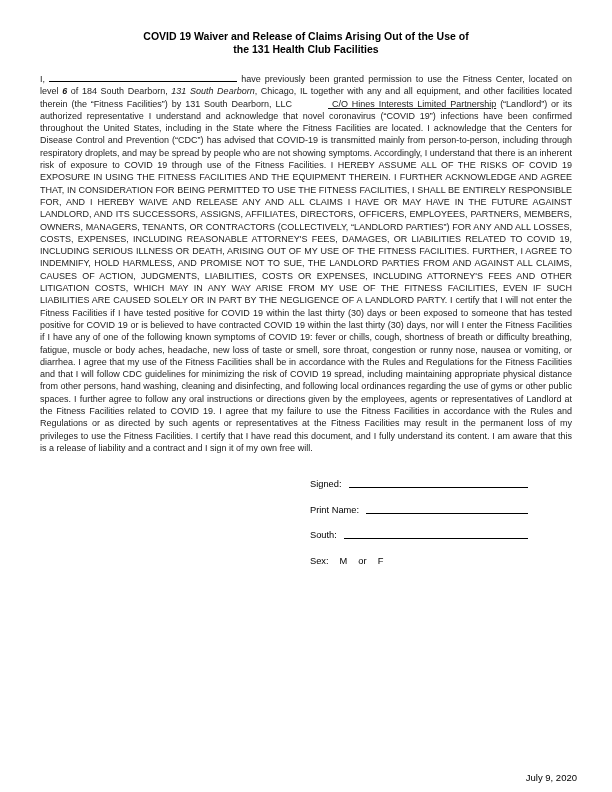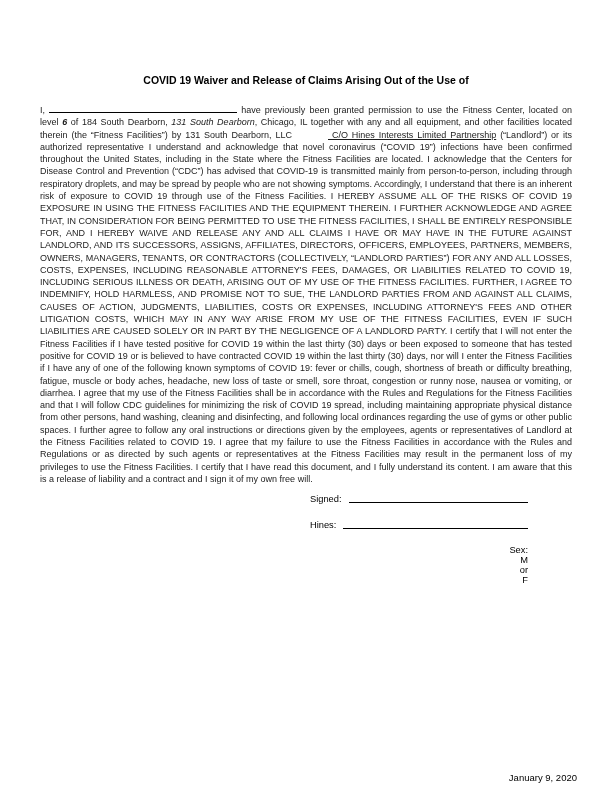--- a/index.html
+++ b/index.html
@@ -6,21 +6,21 @@
   .page {
     position: relative;
     width: 612px;
     height: 792px;
     background: #ffffff;
     font-family: "Liberation Sans", sans-serif;
     color: #1c1c1c;
     overflow: hidden;
   }
   .doc-title {
-    padding-top: 74px;
+    padding-top: 30px;
     text-align: center;
     font-weight: bold;
     font-size: 10.5px;
     line-height: 13px;
     color: #000000;
   }
   .doc-body {
     margin: 17px 40px 0 40px;
     text-align: justify;
     font-size: 9px;
@@ -30,81 +30,86 @@
   .blank-line {
     display: inline-block;
     width: 188px;
     height: 8px;
     border-bottom: 1px solid #000000;
   }
   .bi { font-weight: bold; font-style: italic; }
   .it { font-style: italic; margin-top: 32px; }
   .ul { text-decoration: underline; margin-left: 36px; }
   .sig-block {
-    margin: 9px 0 0 310px;
+    margin: 25px 0 0 310px;
     width: 218px;
     font-size: 9.3px;
     color: #000000;
   }
   .sig-row {
     display: flex;
     align-items: flex-end;
     height: 10px;
     margin-bottom: 15.5px;
   }
   .sig-label { white-space: nowrap; }
   .sig-line {
     flex: 1;
     height: 1px;
     border-bottom: 1px solid #000000;
     margin-left: 7px;
     transform: translateY(-1px);
   }
   .sig-line.no-gap { margin-left: 2px; }
-  .sex-row { display: flex; align-items: flex-end; height: 10px; flex-direction: column; }
+  .sex-row { display: flex; height: 10px; }
   .sex-token { margin-left: 11px; }
   .footer-date {
     position: absolute;
     top: 772px;
     right: 35px;
     font-size: 9.5px;
     color: #000000;
   }
 </style>
 </head>
 <body>
 
 <div class="page">
 
   <div class="doc-title">
     <div>COVID 19 Waiver and Release of Claims Arising Out of the Use of</div>
+    <div>the 131 Health Club Facilities</div>
   </div>
 
   <div class="doc-body">
     <span>I,</span>
     <span class="blank-line"></span>
     <span>have previously been granted permission to use the Fitness Center, located on level</span>
     <span class="bi">6</span>
     <span>of 184 South Dearborn,</span>
     <span class="it">131 South Dearborn</span><span>, Chicago, IL together with any and all equipment, and other facilities located therein (the “Fitness Facilities”) by 131 South Dearborn, LLC</span><span class="ul"> C/O Hines Interests Limited Partnership</span>
     <span>(“Landlord”) or its authorized representative I understand and acknowledge that novel coronavirus (“COVID 19”) infections have been confirmed throughout the United States, including in the State where the Fitness Facilities are located.  I acknowledge that the Centers for Disease Control and Prevention (“CDC”) has advised that COVID-19 is transmitted mainly from person-to-person, including through respiratory droplets, and may be spread by people who are not showing symptoms.  Accordingly, I understand that there is an inherent risk of exposure to COVID 19 through use of the Fitness Facilities. I HEREBY ASSUME ALL OF THE RISKS OF COVID 19 EXPOSURE IN USING THE FITNESS FACILITIES AND THE EQUIPMENT THEREIN. I FURTHER ACKNOWLEDGE AND AGREE THAT, IN CONSIDERATION FOR BEING PERMITTED TO USE THE FITNESS FACILITIES, I SHALL BE ENTIRELY RESPONSIBLE FOR, AND I HEREBY WAIVE AND RELEASE ANY AND ALL CLAIMS I HAVE OR MAY HAVE IN THE FUTURE AGAINST LANDLORD, AND ITS SUCCESSORS, ASSIGNS, AFFILIATES, DIRECTORS, OFFICERS, EMPLOYEES, PARTNERS, MEMBERS, OWNERS, MANAGERS, TENANTS, OR CONTRACTORS (COLLECTIVELY, “LANDLORD PARTIES”) FOR ANY AND ALL LOSSES, COSTS, EXPENSES, INCLUDING REASONABLE ATTORNEY'S FEES, DAMAGES, OR LIABILITIES RELATED TO COVID 19, INCLUDING SERIOUS ILLNESS OR DEATH, ARISING OUT OF MY USE OF THE FITNESS FACILITIES. FURTHER, I AGREE TO INDEMNIFY, HOLD HARMLESS, AND PROMISE NOT TO SUE, THE LANDLORD PARTIES FROM AND AGAINST ALL CLAIMS, CAUSES OF ACTION, JUDGMENTS, LIABILITIES, COSTS OR EXPENSES, INCLUDING ATTORNEY'S FEES AND OTHER LITIGATION COSTS, WHICH MAY IN ANY WAY ARISE FROM MY USE OF THE FITNESS FACILITIES, EVEN IF SUCH LIABILITIES ARE CAUSED SOLELY OR IN PART BY THE NEGLIGENCE OF A LANDLORD PARTY.  I certify that I will not enter the Fitness Facilities if I have tested positive for COVID 19 within the last thirty (30) days or been exposed to someone that has tested positive for COVID 19 or is believed to have contracted COVID 19 within the last thirty (30) days, nor will I enter the Fitness Facilities if I have any of one of the following known symptoms of COVID 19: fever or chills, cough, shortness of breath or difficulty breathing, fatigue, muscle or body aches, headache, new loss of taste or smell, sore throat, congestion or runny nose, nausea or vomiting, or diarrhea.  I agree that my use of the Fitness Facilities shall be in accordance with the Rules and Regulations for the Fitness Facilities and that I will follow CDC guidelines for minimizing the risk of COVID 19 spread, including maintaining appropriate physical distance from other persons, hand washing, cleaning and disinfecting, and following local ordinances regarding the use of gyms or other public spaces.  I further agree to follow any oral instructions or directions given by the employees, agents or representatives of Landlord at the Fitness Facilities related to COVID 19.  I agree that my failure to use the Fitness Facilities in accordance with the Rules and Regulations or as directed by such agents or representatives at the Fitness Facilities may result in the permanent loss of my privileges to use the Fitness Facilities.  I certify that I have read this document, and I fully understand its content.  I am aware that this is a release of liability and a contract and I sign it of my own free will.</span>
   </div>
 
   <div class="sig-block">
     <div class="sig-row">
       <span class="sig-label">Signed:</span>
       <span class="sig-line"></span>
     </div>
     <div class="sig-row">
-      <span class="sig-label">Hines:</span>
+      <span class="sig-label">Print Name:</span>
+      <span class="sig-line"></span>
+    </div>
+    <div class="sig-row">
+      <span class="sig-label">South:</span>
       <span class="sig-line"></span>
     </div>
     <div class="sex-row">
       <span class="sig-label">Sex:</span>
       <span class="sex-token">M</span>
       <span class="sex-token">or</span>
       <span class="sex-token">F</span>
     </div>
   </div>
 
-  <div class="footer-date">January 9, 2020</div>
+  <div class="footer-date">July 9, 2020</div>
 
 </div>
 
 </body></html>

